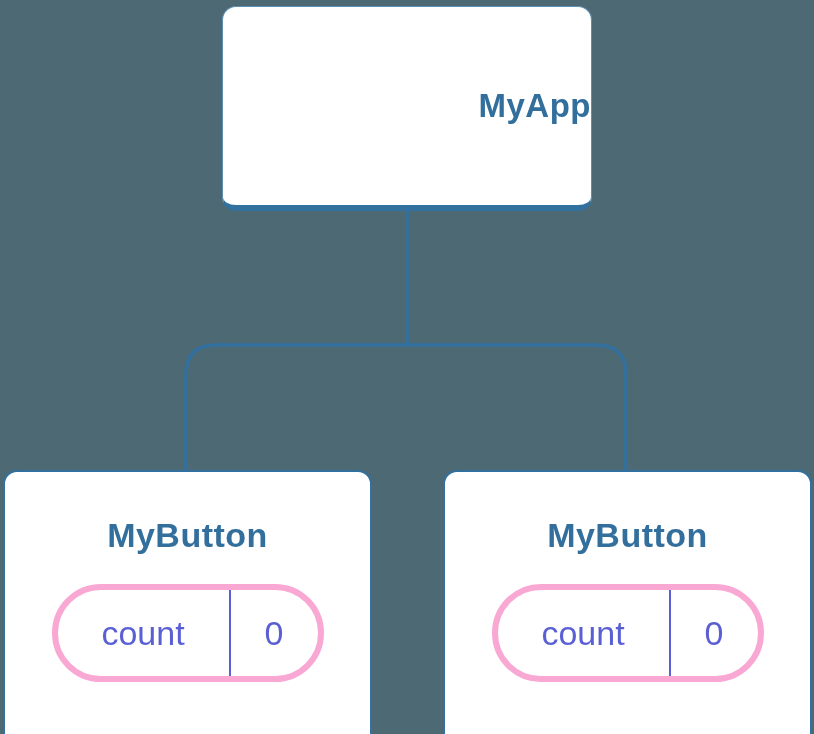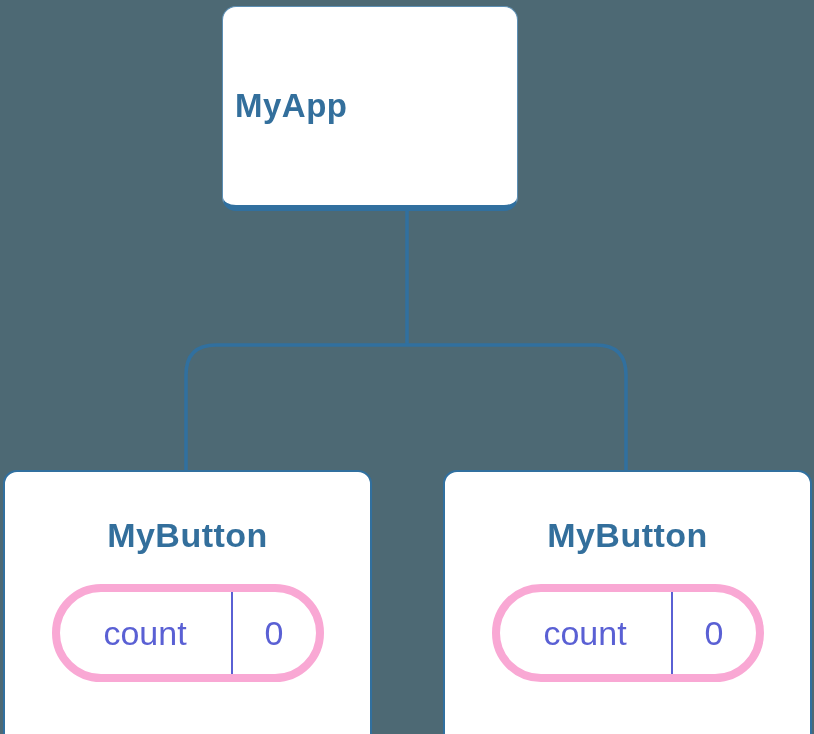--- a/index.html
+++ b/index.html
@@ -23,27 +23,27 @@
   }
   .card {
     position: absolute;
     box-sizing: border-box;
     background: #ffffff;
     border-radius: 14px;
   }
   .app-card {
     left: 222px;
     top: 6px;
-    width: 296px;
+    width: 370px;
     height: 205px;
     border: 1px solid #5d8fb4;
     border-bottom: 6px solid #31709f;
     display: flex;
     align-items: center;
-    justify-content: flex-start;
+    justify-content: flex-end;
     padding-left: 12px;
   }
   .app-label {
     color: #336f9c;
     font-size: 33px;
     font-weight: 600;
     letter-spacing: 0.5px;
   }
   .btn-card {
     top: 470px;
@@ -63,21 +63,21 @@
     font-size: 34px;
     font-weight: 600;
     letter-spacing: 0.5px;
     line-height: 1;
     margin-bottom: 32px;
   }
   .pill {
     box-sizing: border-box;
     width: 272px;
     height: 98px;
-    border: 8px solid #f9a8d4;
+    border: 6px solid #f9a8d4;
     border-radius: 49px;
     background: #ffffff;
     display: flex;
     align-items: stretch;
     overflow: hidden;
   }
   .pill-key-cell {
     width: 171px;
     display: flex;
     align-items: center;

